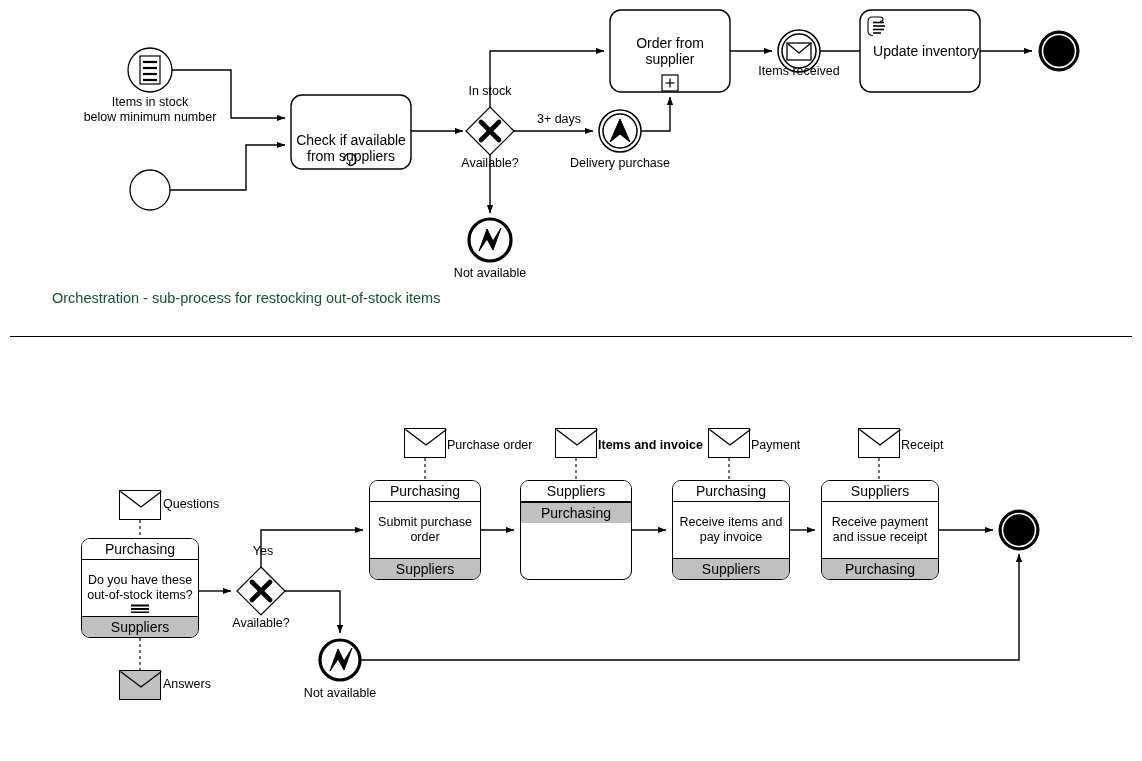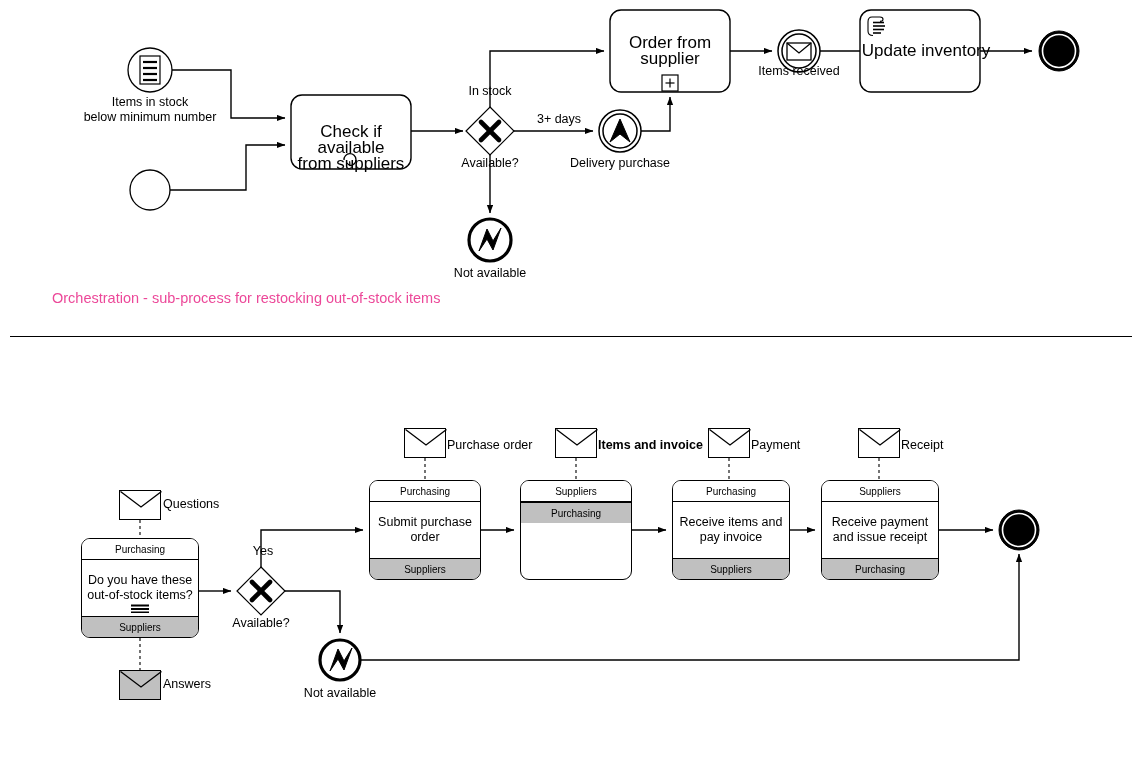--- a/index.html
+++ b/index.html
@@ -31,36 +31,36 @@
     color: #000000;
     line-height: 15px;
     white-space: pre;
   }
   .lbl.center { text-align: center; transform: translateX(-50%); }
   .lbl.left   { text-align: left; }
   .caption {
     position: absolute;
     font-family: "Liberation Sans", sans-serif;
     font-size: 14.5px;
-    color: #ec4899;
+    color: #14532d;
     white-space: pre;
   }
   .chor {
     position: absolute;
     box-sizing: border-box;
     border: 1.4px solid #000;
     border-radius: 9px;
     background: #ffffff;
     display: flex;
     flex-direction: column;
     overflow: hidden;
   }
   .chor-band {
     box-sizing: border-box;
-    font-size: 10px;
+    font-size: 14px;
     text-align: center;
     line-height: 21px;
     height: 21px;
     background: #ffffff;
   }
   .chor-band.top { border-bottom: 1.4px solid #000; }
   .chor-band.bottom { border-top: 1.4px solid #000; background: #c0c0c0; }
   .chor-body {
     flex: 1;
     display: flex;
@@ -90,21 +90,21 @@
   .env.gray { background: #c0c0c0; }
   .task {
     position: absolute;
     box-sizing: border-box;
     border: 1.4px solid #000;
     border-radius: 11px;
     background: #ffffff;
     display: flex;
     align-items: center;
     justify-content: center;
-    font-size: 17px;
+    font-size: 14px;
     line-height: 16px;
     text-align: center;
     white-space: pre-line;
   }
   .divider {
     position: absolute;
     background: #000;
     height: 1.4px;
   }
 </style>

